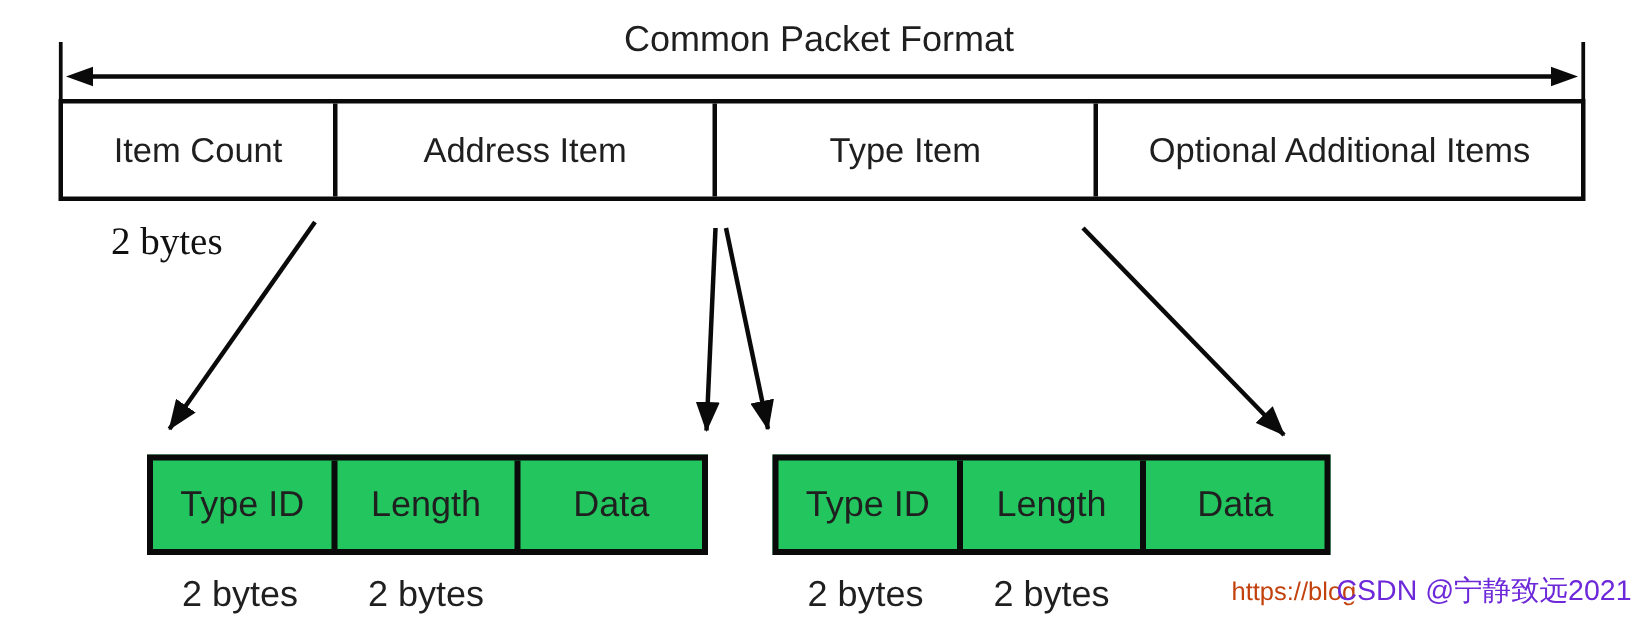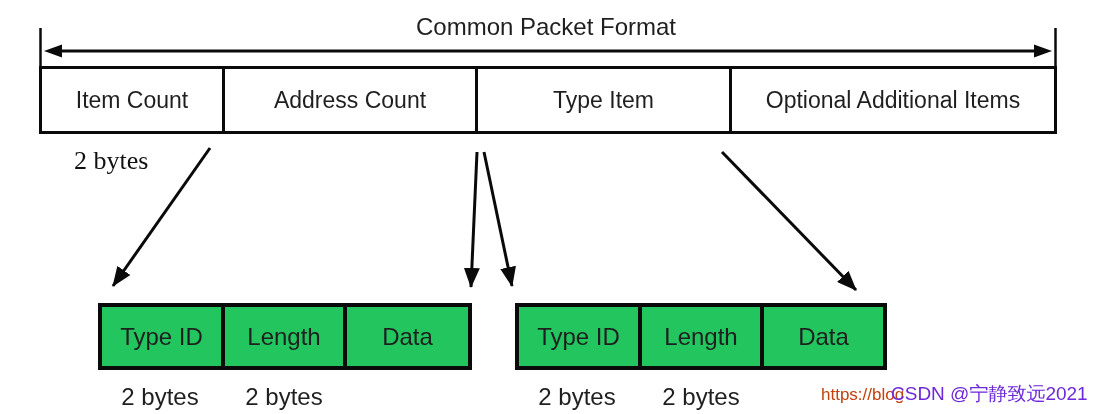--- a/index.html
+++ b/index.html
@@ -93,21 +93,21 @@
 
     <line x1="484" y1="152" x2="512" y2="286" marker-end="url(#ah)"></line>
 
     <line x1="722" y1="152" x2="856" y2="290" marker-end="url(#ah)"></line>
   </svg>
 
   <div class="title">Common Packet Format</div>
 
   <div class="bar">
     <div class="cell c1">Item Count</div>
-    <div class="cell c2">Address Count</div>
+    <div class="cell c2">Address Item</div>
     <div class="cell c3">Type Item</div>
     <div class="cell c4">Optional Additional Items</div>
   </div>
 
   <div class="size-serif">2 bytes</div>
 
   <div class="subtable" id="subtable-left">
     <div class="cell s1">Type ID</div>
     <div class="cell s2">Length</div>
     <div class="cell s3">Data</div>

